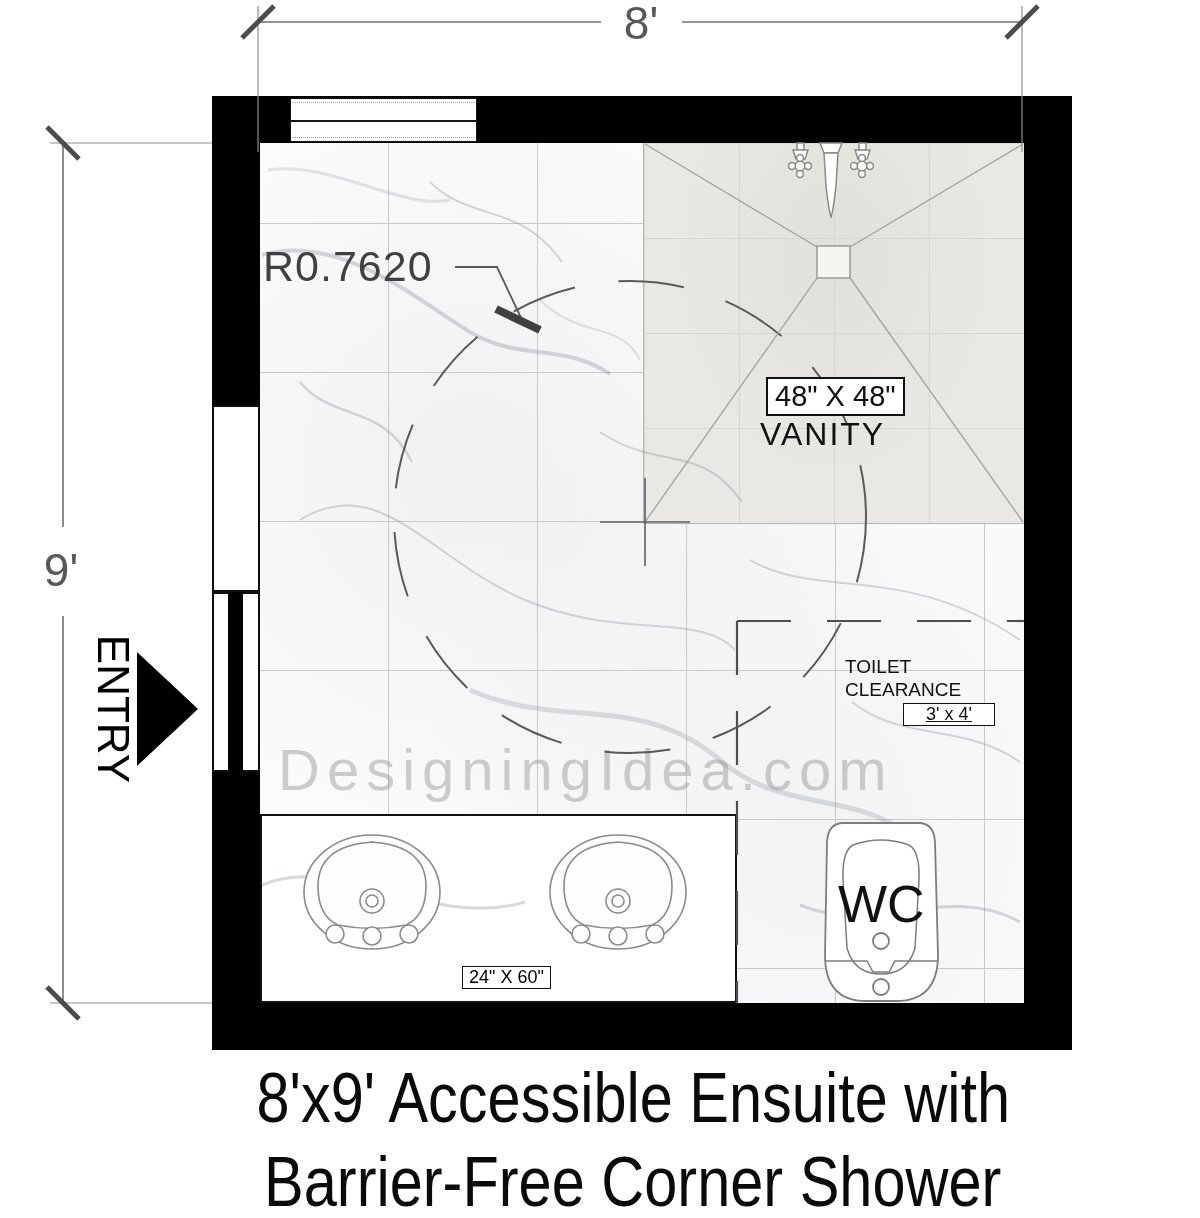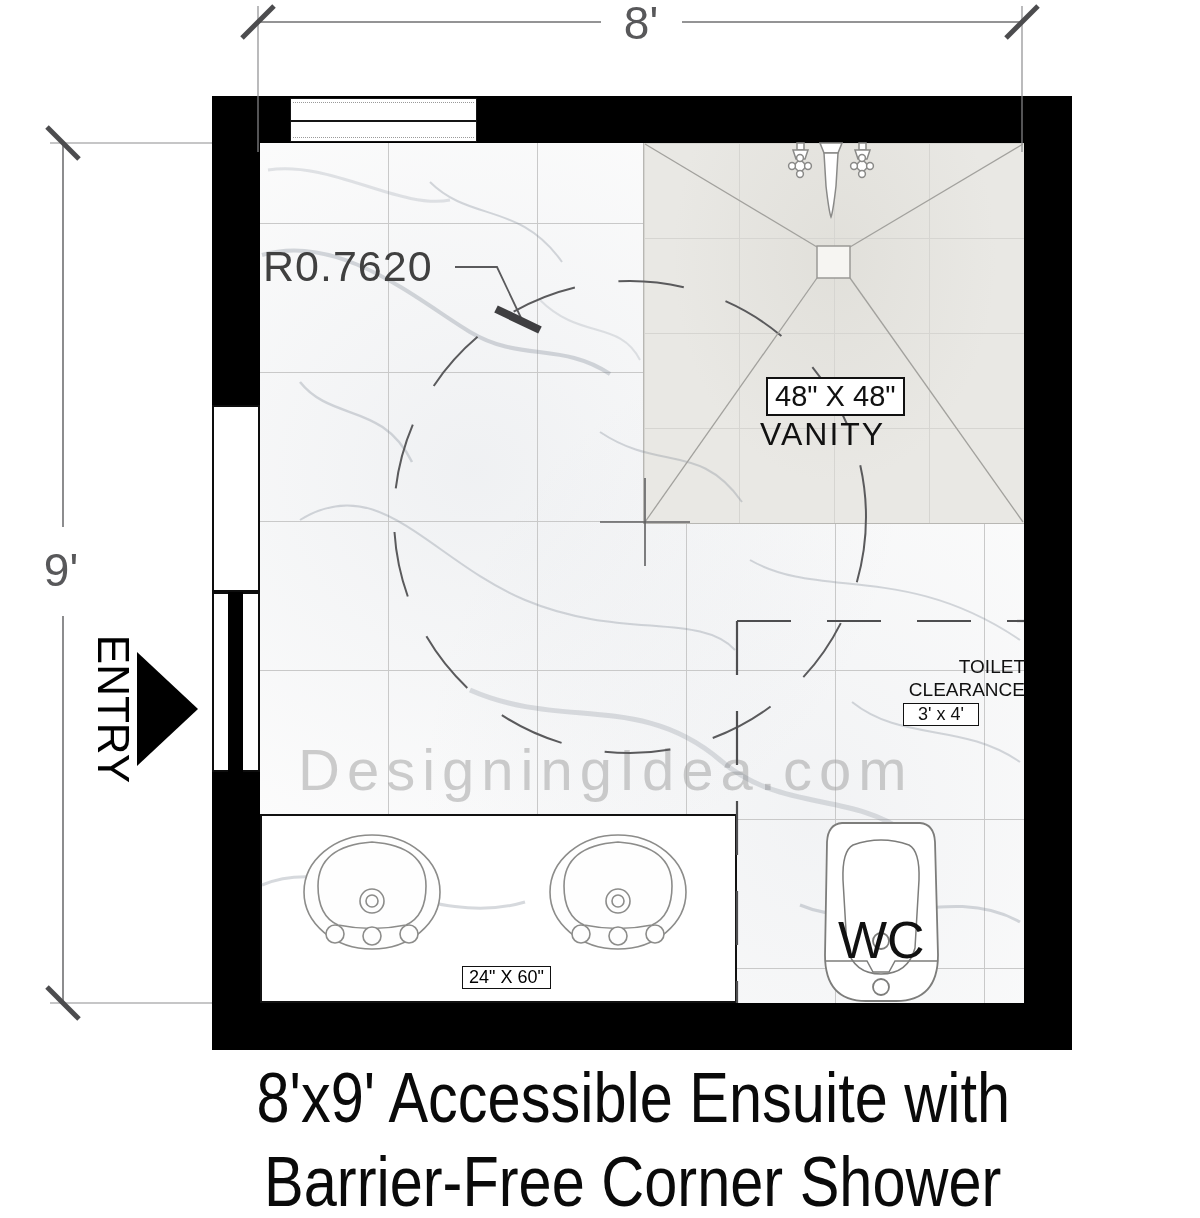--- a/index.html
+++ b/index.html
@@ -53,34 +53,34 @@
     position:absolute;left:260px;top:814px;width:477px;height:189px;z-index:20;
     background:#fff;border:2.5px solid #111;box-sizing:border-box;
   }
   
   .lbl{position:absolute;z-index:50;color:#111;white-space:nowrap;}
   .dim-lbl{color:#58585a;font-size:46px;z-index:50;}
   .boxed{border:2px solid #111;background:#fff;padding:1px 7px;}
   #radius-label{left:263px;top:242px;font-size:43px;color:#404040;letter-spacing:1px;}
   #shower-size-label{left:766px;top:377px;font-size:29px;}
   #shower-name-label{left:760px;top:416px;font-size:32px;letter-spacing:2px;}
-  #toilet-clearance-label{left:845px;top:655px;font-size:19px;text-align:right;width:180px;line-height:23px;}
-  #toilet-clearance-size{left:903px;top:703px;font-size:18px;border-width:1.5px;padding:0 14px;}
+  #toilet-clearance-label{left:845px;top:655px;font-size:19px;text-align:left;width:180px;line-height:23px;}
+  #toilet-clearance-size{left:903px;top:703px;font-size:18px;border-width:1.5px;padding:0 22px;text-decoration:underline;}
   #vanity-label{left:155px;top:16px;font-size:40px;letter-spacing:1px;position:absolute;}
   #vanity-size{left:200px;top:150px;font-size:18px;border-width:1.5px;padding:0 6px;position:absolute;background:#fff;border:1.5px solid #111;white-space:nowrap;}
-  #wc-label{left:838px;top:910px;font-size:52px;}
+  #wc-label{left:838px;top:874px;font-size:52px;}
   #entry-label{
     left:38px;top:687px;width:150px;height:44px;line-height:44px;text-align:center;
     font-size:44px;transform:rotate(90deg);z-index:50;color:#000;
   }
   #dim-width-label{left:598px;top:-4px;width:86px;text-align:center;position:absolute;}
   #dim-height-label{left:26px;top:543px;width:70px;text-align:center;position:absolute;}
   #watermark{
     left:278px;top:736px;font-size:58px;letter-spacing:7px;color:#9e9e9e;opacity:.5;z-index:30;
-    position:absolute;font-weight:400;margin-left:20px;
+    position:absolute;font-weight:400;
   }
   
   #overlay{position:absolute;left:0;top:0;z-index:40;pointer-events:none;}
   
   #title-block{position:absolute;left:33px;top:1056px;width:1200px;text-align:center;z-index:60;color:#0a0a0a;}
   #title-block .tline{display:inline-block;font-size:70px;line-height:84px;transform:scaleX(.85);transform-origin:center;white-space:nowrap;font-weight:400;letter-spacing:0;}
 </style>
 </head>
 <body>
 

